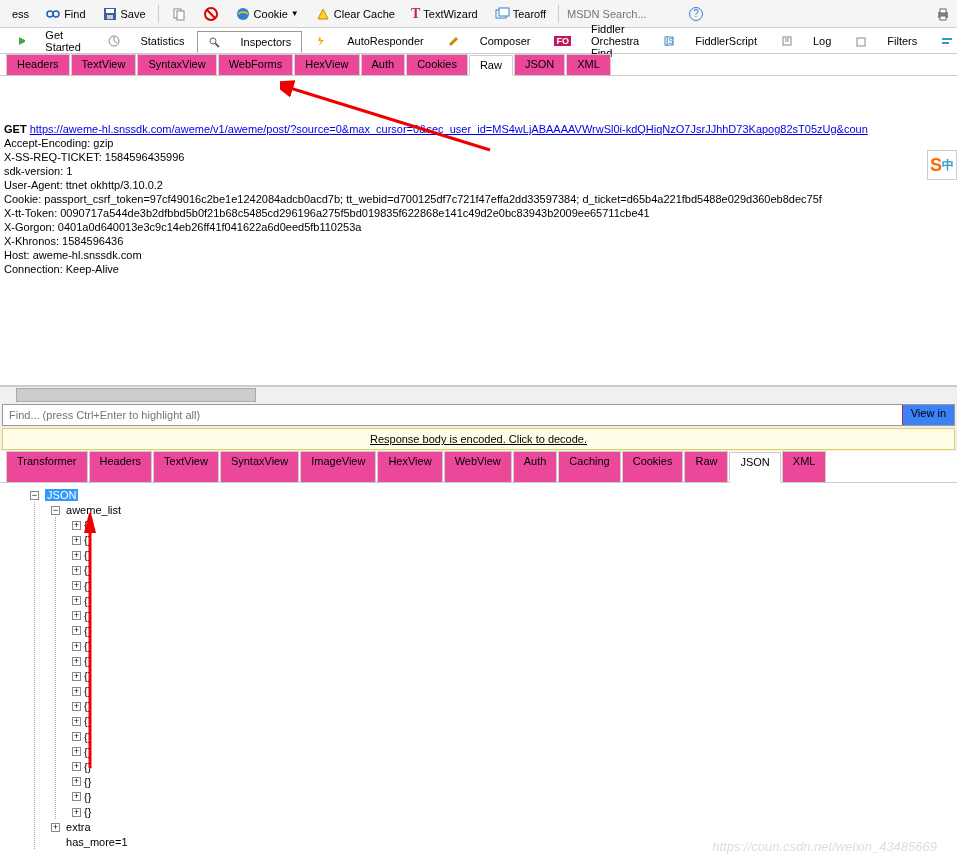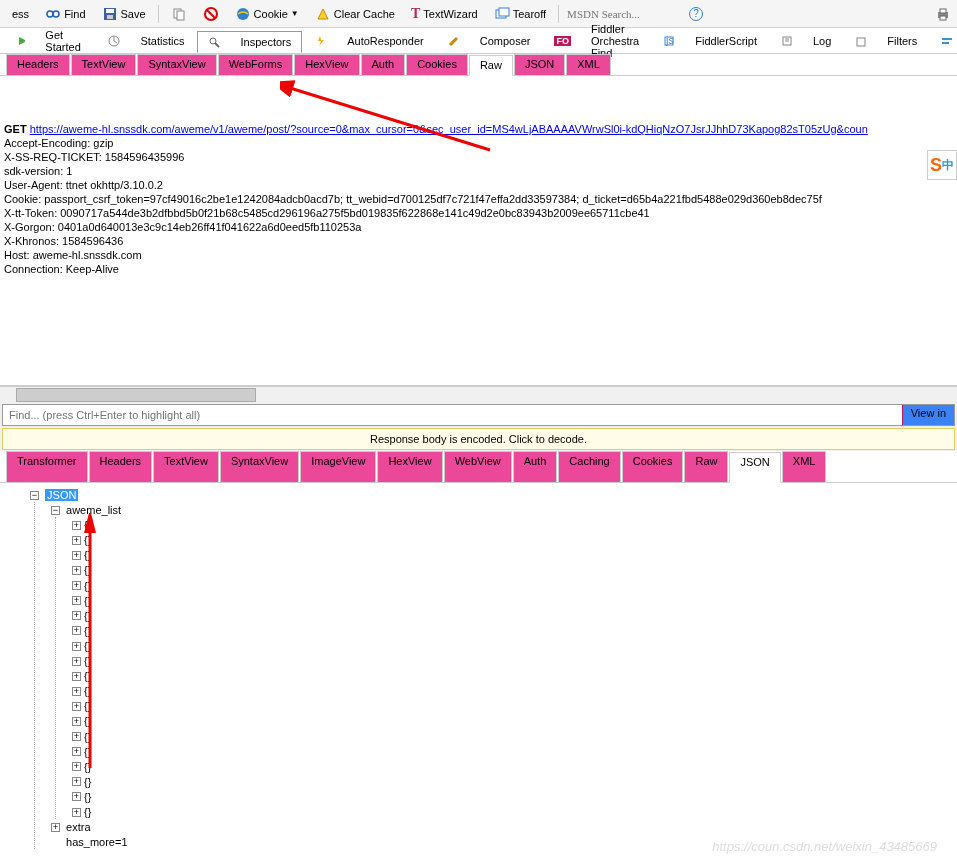--- a/index.html
+++ b/index.html
@@ -22,36 +22,36 @@
 .raw-pane .method { font-weight: bold; }
 .raw-pane .url { color: #0000ee; text-decoration: underline; }
 
 .scroll-h { height: 16px; background: #f0f0f0; border-top: 1px solid #ccc; position: relative; }
 .scroll-thumb { position: absolute; left: 16px; width: 240px; height: 14px; top: 1px; background: #cdcdcd; border: 1px solid #aaa; }
 
 .find-bar { display: flex; height: 22px; border: 1px solid #999; margin: 2px; }
 .find-input { flex: 1; border: none; padding: 2px 6px; font-size: 11px; outline: none; }
 .find-btn { border-left: 1px solid #be185d; padding: 2px 8px; background: #3b82f6; cursor: pointer; }
 
-.decode-bar { background: #fffde7; border: 1px solid #e0d060; text-align: center; padding: 4px; font-size: 11px; cursor: pointer; margin: 0 2px; }
+.decode-bar { background: #fffde7; border: 1px solid #e0d060; text-align: center; padding: 4px; font-size: 11px; cursor: pointer; margin: 0 2px; text-decoration: underline; }
 
 .resp-tabs { background: #fff; border-bottom: 1px solid #ccc; display: flex; height: 32px; padding-left: 6px; margin-top: 1px; }
 
 .json-tree { background: #fff; height: 380px; overflow: auto; padding: 4px 4px 4px 30px; font-family: Tahoma; font-size: 11px; position: relative; }
 .tree-node { line-height: 14px; white-space: nowrap; }
 .tree-toggle { display: inline-block; width: 9px; height: 9px; border: 1px solid #888; text-align: center; line-height: 7px; font-size: 9px; margin-right: 3px; cursor: pointer; background: #fff; vertical-align: middle; }
 .tree-label { vertical-align: middle; }
 .tree-label.sel { background: #3399ff; color: #fff; padding: 0 2px; }
 .tree-children { padding-left: 16px; border-left: 1px dotted #aaa; margin-left: 4px; }
 
 .arrow-red { position: absolute; pointer-events: none; }
 
 .watermark { position: absolute; right: 20px; bottom: 8px; color: #ddd; font-size: 13px; font-style: italic; }
 
-.msdn-search { border: none; background: transparent; color: #888; width: 120px; padding: 2px; font-family: Liberation Serif, serif; }
+.msdn-search { border: none; background: transparent; color: #888; width: 120px; padding: 2px; }
 .help-circle { width: 14px; height: 14px; border: 1px solid #3080d0; border-radius: 50%; color: #3080d0; text-align: center; line-height: 12px; font-size: 10px; display: inline-block; }
 
 .sogou-badge { position: absolute; right: 0; top: 150px; width: 30px; height: 30px; background: #fff; border: 1px solid #ccc; display: flex; align-items: center; justify-content: center; }
 .sogou-s { color: #ff6600; font-weight: bold; font-size: 18px; font-family: Arial; }
 </style>
 </head>
 <body>
 
 <div class="toolbar">
   <span class="toolbar-btn">ess</span>

